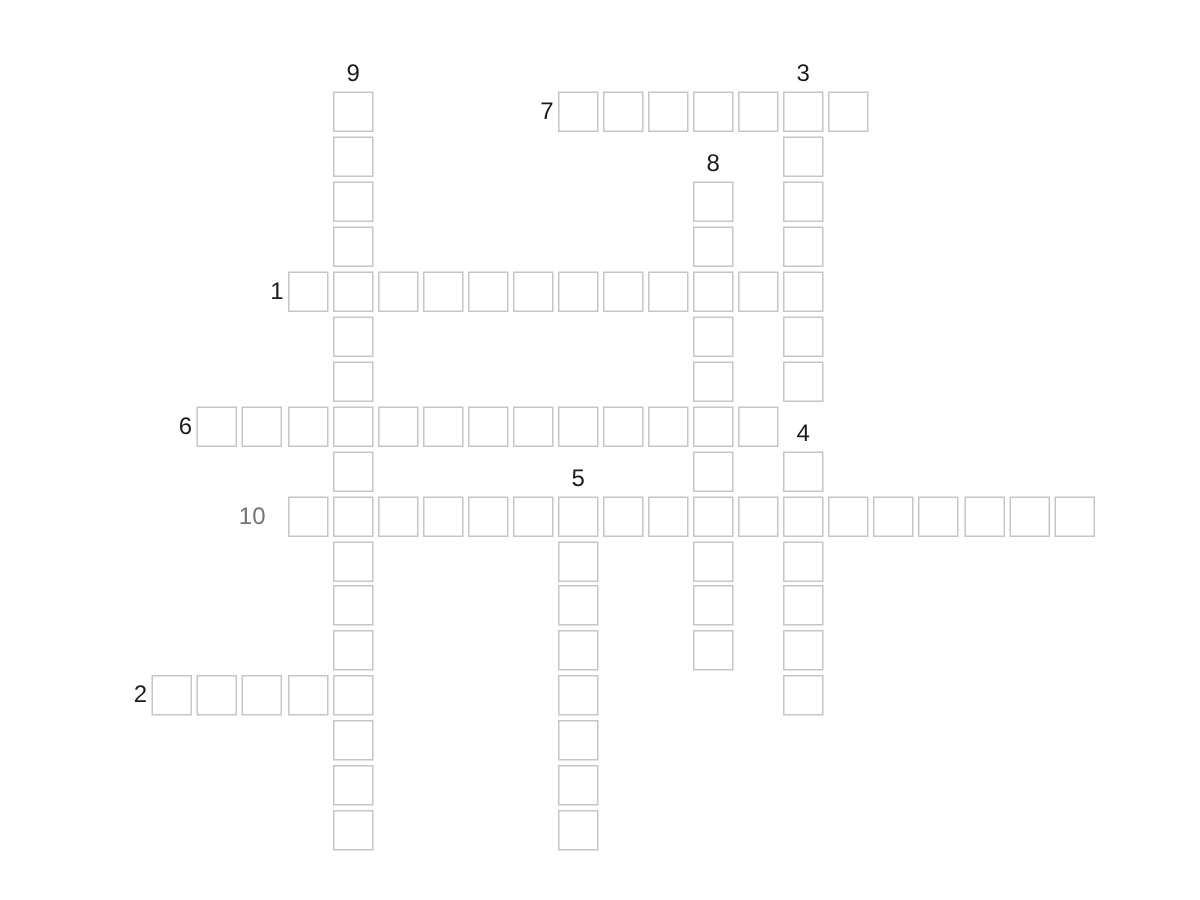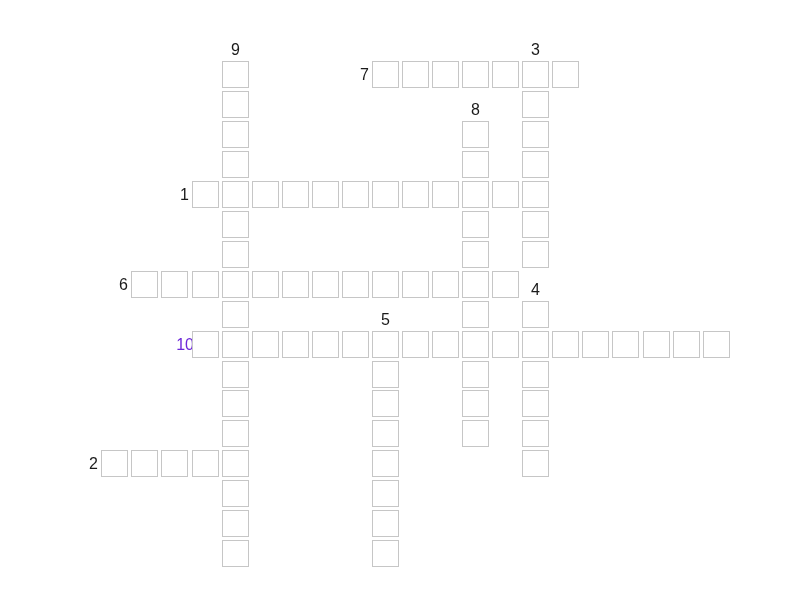--- a/index.html
+++ b/index.html
@@ -122,21 +122,21 @@
     <div class="cell" style="left: 222px; top: 211px; width: 27px; height: 27px; background: rgb(255, 255, 255); border-color: rgb(198, 198, 198);"></div>
     <div class="cell" style="left: 222px; top: 241px; width: 27px; height: 27px; background: rgb(255, 255, 255); border-color: rgb(198, 198, 198);"></div>
     <div class="cell" style="left: 222px; top: 301px; width: 27px; height: 27px; background: rgb(255, 255, 255); border-color: rgb(198, 198, 198);"></div>
     <div class="cell" style="left: 222px; top: 331px; width: 27px; height: 27px; background: rgb(255, 255, 255); border-color: rgb(198, 198, 198);"></div>
     <div class="cell" style="left: 222px; top: 361px; width: 27px; height: 27px; background: rgb(255, 255, 255); border-color: rgb(198, 198, 198);"></div>
     <div class="cell" style="left: 222px; top: 390px; width: 27px; height: 27px; background: rgb(255, 255, 255); border-color: rgb(198, 198, 198);"></div>
     <div class="cell" style="left: 222px; top: 420px; width: 27px; height: 27px; background: rgb(255, 255, 255); border-color: rgb(198, 198, 198);"></div>
     <div class="cell" style="left: 222px; top: 480px; width: 27px; height: 27px; background: rgb(255, 255, 255); border-color: rgb(198, 198, 198);"></div>
     <div class="cell" style="left: 222px; top: 510px; width: 27px; height: 27px; background: rgb(255, 255, 255); border-color: rgb(198, 198, 198);"></div>
     <div class="cell" style="left: 222px; top: 540px; width: 27px; height: 27px; background: rgb(255, 255, 255); border-color: rgb(198, 198, 198);"></div>
-    <div class="clue-num across" style="color: #6d28d9; left: 154px; top: 331px; width: 40px; height: 27px; line-height: 27px;">10</div>
+    <div class="clue-num across" style="color: #737373; left: 137px; top: 331px; width: 40px; height: 27px; line-height: 27px;">10</div>
     <div class="cell" style="left: 192px; top: 331px; width: 27px; height: 27px; background: rgb(255, 255, 255); border-color: rgb(198, 198, 198);"></div>
     <div class="cell" style="left: 252px; top: 331px; width: 27px; height: 27px; background: rgb(255, 255, 255); border-color: rgb(198, 198, 198);"></div>
     <div class="cell" style="left: 282px; top: 331px; width: 27px; height: 27px; background: rgb(255, 255, 255); border-color: rgb(198, 198, 198);"></div>
     <div class="cell" style="left: 312px; top: 331px; width: 27px; height: 27px; background: rgb(255, 255, 255); border-color: rgb(198, 198, 198);"></div>
     <div class="cell" style="left: 342px; top: 331px; width: 27px; height: 27px; background: rgb(255, 255, 255); border-color: rgb(198, 198, 198);"></div>
     <div class="cell" style="left: 402px; top: 331px; width: 27px; height: 27px; background: rgb(255, 255, 255); border-color: rgb(198, 198, 198);"></div>
     <div class="cell" style="left: 432px; top: 331px; width: 27px; height: 27px; background: rgb(255, 255, 255); border-color: rgb(198, 198, 198);"></div>
     <div class="cell" style="left: 492px; top: 331px; width: 27px; height: 27px; background: rgb(255, 255, 255); border-color: rgb(198, 198, 198);"></div>
     <div class="cell" style="left: 552px; top: 331px; width: 27px; height: 27px; background: rgb(255, 255, 255); border-color: rgb(198, 198, 198);"></div>
     <div class="cell" style="left: 582px; top: 331px; width: 27px; height: 27px; background: rgb(255, 255, 255); border-color: rgb(198, 198, 198);"></div>

